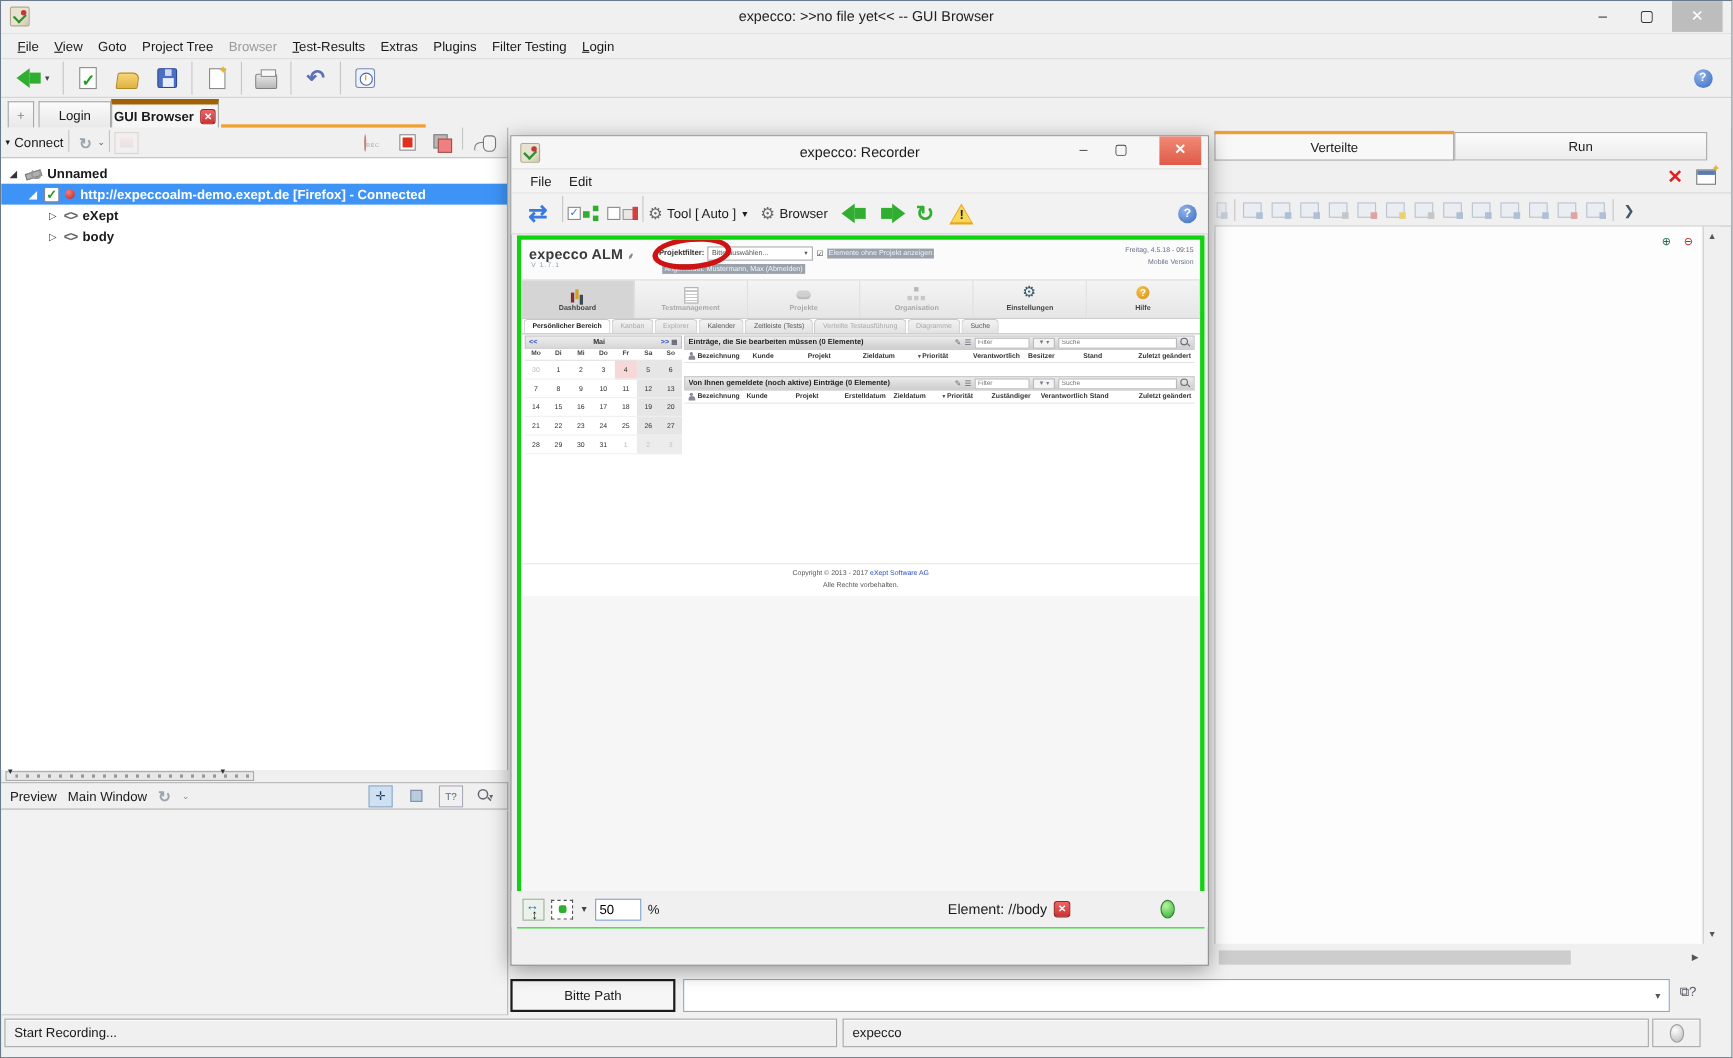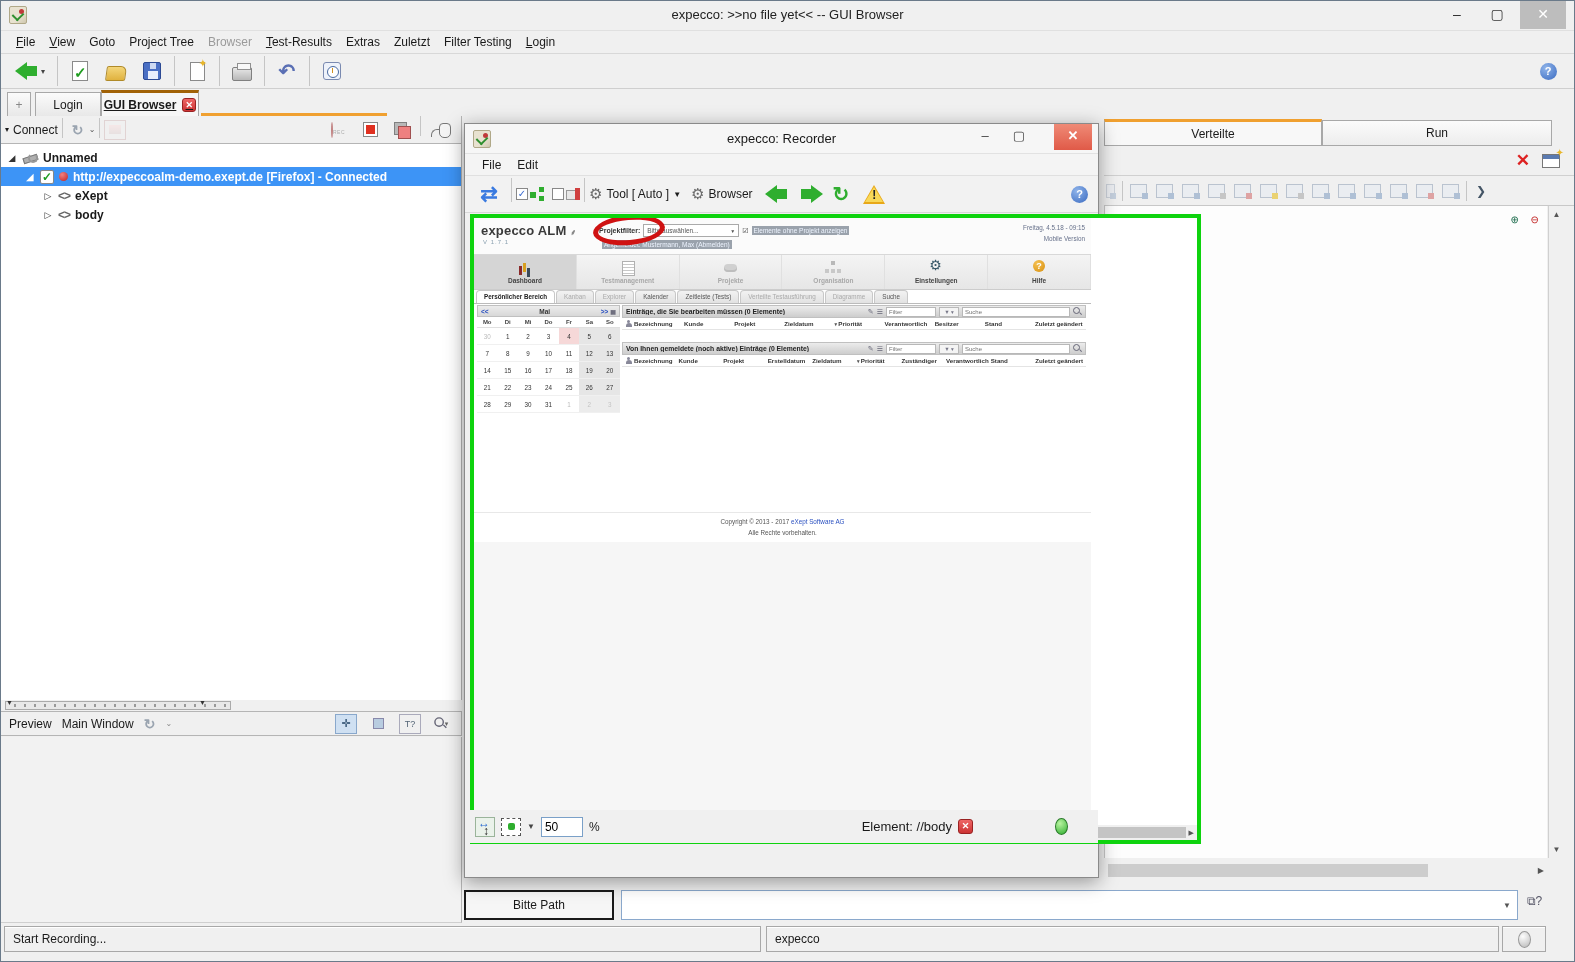--- a/index.html
+++ b/index.html
@@ -44,21 +44,21 @@
   .icon-print{width:20px;height:14px;background:linear-gradient(#e8e8e8,#b8b8b8);border:1px solid #808080;border-radius:2px;position:relative;top:3px;}
   .icon-print::before{content:"";position:absolute;left:4px;top:-5px;width:12px;height:5px;background:#f8f8f8;border:1px solid #909090;}
   .icon-undo{color:#5a6fb4;font-size:20px;font-weight:bold;line-height:18px;}
   .icon-clock{width:18px;height:18px;border:1px solid #7a8ab0;background:#eef2fa;border-radius:3px;position:relative;}
   .icon-clock::before{content:"";position:absolute;left:3px;top:3px;width:10px;height:10px;border:1px solid #4a6aa0;border-radius:50%;background:#fff;}
   .icon-clock::after{content:"";position:absolute;left:8px;top:5px;width:1px;height:5px;background:#d09020;}
   .help-circle{width:17px;height:17px;border-radius:50%;background:radial-gradient(circle at 35% 30%,#8fb4ea,#3a6ac0);color:#fff;font-weight:bold;font-size:11px;text-align:center;line-height:17px;}
   
   .tabstrip{left:0;top:88px;width:100%;height:27px;background:#f0f0f0;}
   .mtab{position:absolute;top:3px;height:24px;border:1px solid #a8a8a8;border-bottom:none;background:linear-gradient(#fbfbfb,#e8e8e8);display:flex;align-items:center;justify-content:center;gap:6px;font-size:12px;}
-  .mtab.active{background:#f6f6f6;border-top:3px solid #a16207;height:26px;top:1px;font-weight:bold;z-index:2;text-decoration:underline;}
+  .mtab.active{background:#f6f6f6;border-top:5px solid #a16207;height:26px;top:1px;font-weight:bold;z-index:2;}
   .xbadge{width:14px;height:14px;background:linear-gradient(#e66,#c33);border:1px solid #922;border-radius:3px;color:#fff;font-size:9px;line-height:12px;text-align:center;font-weight:bold;}
   .orange-strip{background:#f0a030;height:4px;}
   
   .lpanel-toolbar{left:0;top:115px;width:461px;height:28px;border-bottom:1px solid #b5b5b5;border-right:1px solid #b5b5b5;display:flex;align-items:center;padding:0 4px;background:#f0f0f0;}
   .rec-circle{width:11px;height:11px;border-radius:50%;background:radial-gradient(circle at 35% 30%,#f4a0a0,#d86a6a);border:1px solid #b86a6a;margin:0 auto;}
   .rec-label{font-size:5px;color:#999;text-align:center;letter-spacing:.5px;}
   .stop-icon{width:15px;height:15px;border:1px solid #888;background:#fff;display:flex;align-items:center;justify-content:center;}
   .stop-icon i{display:block;width:9px;height:9px;background:#e03020;}
   .dbl-sq{position:relative;width:16px;height:15px;}
   .dbl-sq::before{content:"";position:absolute;left:0;top:0;width:11px;height:11px;background:#b8b8b8;border:1px solid #808080;}
@@ -124,21 +124,21 @@
   .branch-g::before{content:"";position:absolute;left:0;top:5px;width:6px;height:6px;background:#2fae2f;}
   .branch-g::after{content:"";position:absolute;right:0;top:0;width:5px;height:5px;background:#2fae2f;box-shadow:0 9px 0 #2fae2f;}
   .pin-r{width:14px;height:12px;position:relative;}
   .pin-r::before{content:"";position:absolute;left:0;top:2px;width:10px;height:8px;background:#e8e8e8;border:1px solid #999;}
   .pin-r::after{content:"";position:absolute;right:0;top:0;width:5px;height:12px;background:#d04040;}
   .gear{color:#6a6a6a;font-size:15px;}
   .warn{position:relative;width:0;height:0;border-left:11px solid transparent;border-right:11px solid transparent;border-bottom:19px solid #e8a818;}
   .warn::before{content:"";position:absolute;left:-9px;top:2px;border-left:9px solid transparent;border-right:9px solid transparent;border-bottom:15px solid #f8d858;}
   .warn::after{content:"!";position:absolute;left:-2px;top:3px;font-weight:bold;font-size:12px;color:#222;z-index:1;}
   .green-sync{color:#2fae2f;font-size:20px;font-weight:bold;}
-  .greenbox{position:absolute;left:5px;top:90px;width:731px;height:630px;border:4px solid #0ed30e;background:#fff;overflow:hidden;}
+  .greenbox{position:absolute;left:5px;top:90px;width:625px;height:630px;border:4px solid #0ed30e;background:#fff;overflow:hidden;}
   .rec-status{position:absolute;left:0;bottom:34px;width:100%;height:33px;background:#f0f0f0;display:flex;align-items:center;padding:0 10px;gap:6px;}
   .zoominput{width:42px;height:20px;border:1px solid #7aa0c8;background:#fff;font-size:12px;padding:1px 3px;font-family:"Liberation Sans",sans-serif;}
   .fit-ic{width:20px;height:20px;position:relative;background:#eaf2ea;border:1px solid #9ab49a;}
   .fit-ic::before{content:"↔";position:absolute;left:2px;top:-2px;color:#2a6ad0;font-size:12px;}
   .fit-ic::after{content:"↕";position:absolute;left:7px;top:6px;color:#222;font-size:12px;}
   .zoom-ic{width:20px;height:18px;border:1px dashed #555;position:relative;background:#fff;}
   .zoom-ic::before{content:"";position:absolute;left:6px;top:4px;width:7px;height:7px;background:#2fae2f;border-radius:2px;}
   .elx{width:15px;height:15px;background:linear-gradient(#e66,#c33);border:1px solid #922;border-radius:3px;color:#fff;font-size:9px;line-height:13px;text-align:center;font-weight:bold;}
   
   .page{position:absolute;left:0;top:0;width:617px;height:607px;background:#fff;font-size:7px;color:#333;}
@@ -229,21 +229,21 @@
       <span class="menu-item">Goto</span>
 
       <span class="menu-item">Project Tree</span>
 
       <span class="menu-item dim">Browser</span>
 
       <span class="menu-item ul">Test-Results</span>
 
       <span class="menu-item">Extras</span>
 
-      <span class="menu-item">Zuletzt</span>
+      <span class="menu-item">Plugins</span>
 
       <span class="menu-item">Filter Testing</span>
 
       <span class="menu-item ul">Login</span>
     </div>
 
   <div class="abs toolbar">
     <span class="tbtn" style="width:46px;">
         <span class="garrow left"></span>
         <span class="dd">▾</span>

